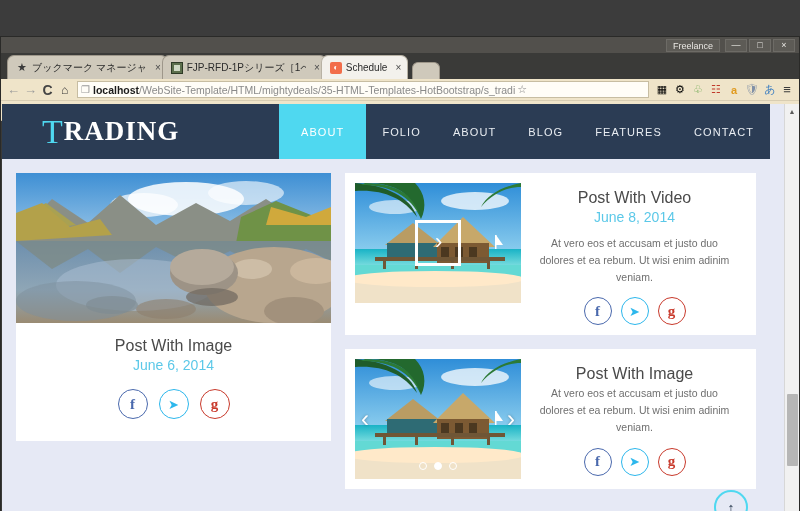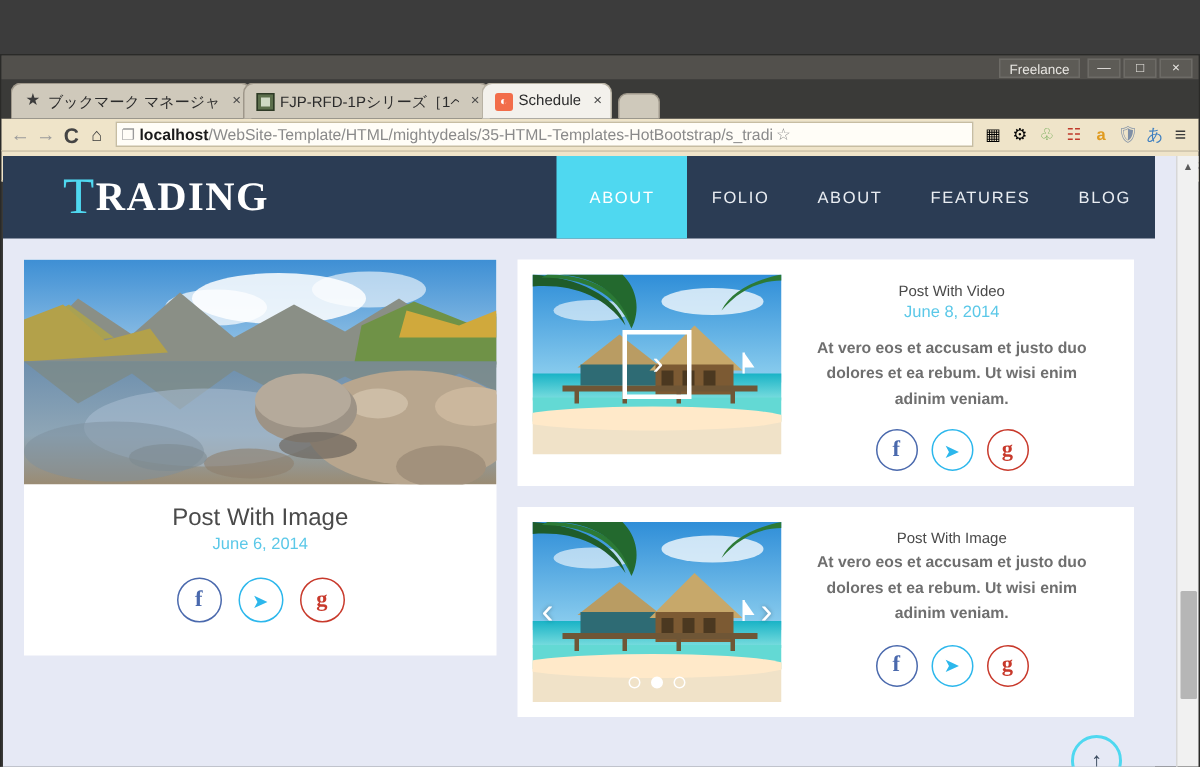--- a/index.html
+++ b/index.html
@@ -136,42 +136,42 @@
   .content { display: flex; padding: 14px 14px 0 14px; gap: 14px; }
   .col-left { width: 315px; flex: 0 0 315px; }
   .col-right { flex: 1 1 auto; }
 
   .card { background: #ffffff; }
   .hero-img { width: 100%; height: 150px; display: block; }
   .card-body { padding: 14px 14px 22px 14px; text-align: center; }
   .post-title {
     font-size: 16px; color: #4a4a4a; font-weight: 400; margin-bottom: 2px;
   }
-  .post-date { font-size: 11px; color: #5bc8e8; margin-bottom: 10px; }
+  .post-date { font-size: 14px; color: #5bc8e8; margin-bottom: 10px; }
   .post-text { font-size: 11px; color: #6f6f6f; line-height: 1.65; }
 
   .social { display: flex; justify-content: center; gap: 11px; margin-top: 16px; }
   .soc {
     width: 30px; height: 30px; border-radius: 50%; border: 1.6px solid;
     display: flex; align-items: center; justify-content: center;
     font-size: 14px; line-height: 1;
   }
   .soc.fb { border-color: #4a69ad; color: #4a69ad; font-family: "Liberation Serif", serif;
     font-weight: bold; font-size: 15px; }
   .soc.tw { border-color: #2cb7ec; color: #2cb7ec; font-size: 13px; }
   .soc.gp { border-color: #c8392b; color: #c8392b; font-weight: bold;
     font-family: "Liberation Serif", serif; font-size: 15px; }
 
   
   .post-card { background: #fff; display: flex; margin-bottom: 14px; padding: 10px; }
   .post-media { width: 166px; height: 120px; flex: 0 0 166px; position: relative; }
   .post-media img, .post-media .ph { width: 100%; height: 100%; display: block; }
   .post-side { flex: 1 1 auto; padding: 6px 10px 0 12px; text-align: center; }
-  .post-side .post-title { font-size: 10px; }
-  .post-side .post-text { font-size: 10.5px; line-height: 1.6; font-weight: bold; }
+  .post-side .post-title { font-size: 16px; }
+  .post-side .post-text { font-size: 10.5px; line-height: 1.6; }
   .post-side .social { margin-top: 12px; gap: 9px; }
   .post-side .soc { width: 28px; height: 28px; }
 
   
   .vidframe {
     position: absolute; left: 50%; top: 50%; transform: translate(-50%,-50%);
     width: 46px; height: 46px; border: 3px solid #ffffff;
   }
   .vidframe::after {
     content: "\203A"; position: absolute; left: 50%; top: 50%;
@@ -335,22 +335,23 @@
 
     <div class="site-header">
       <div class="logo">
         <span class="t">T</span>
             <span class="rest">RADING</span>
       </div>
       <nav class="mainnav">
         <a class="nav-item active">ABOUT</a>
         <a class="nav-item">FOLIO</a>
         <a class="nav-item">ABOUT</a>
+        <a class="nav-item">BLOG</a>
         <a class="nav-item">FEATURES</a>
-        <a class="nav-item">BLOG</a>
+        <a class="nav-item">CONTACT</a>
       </nav>
     </div>
 
     <div class="content">
 
       <div class="col-left">
         <div class="card">
           <svg class="hero-img" viewBox="0 0 315 150" preserveAspectRatio="none">
             <defs>
               <linearGradient id="sky1" x1="0" y1="0" x2="0" y2="1">

